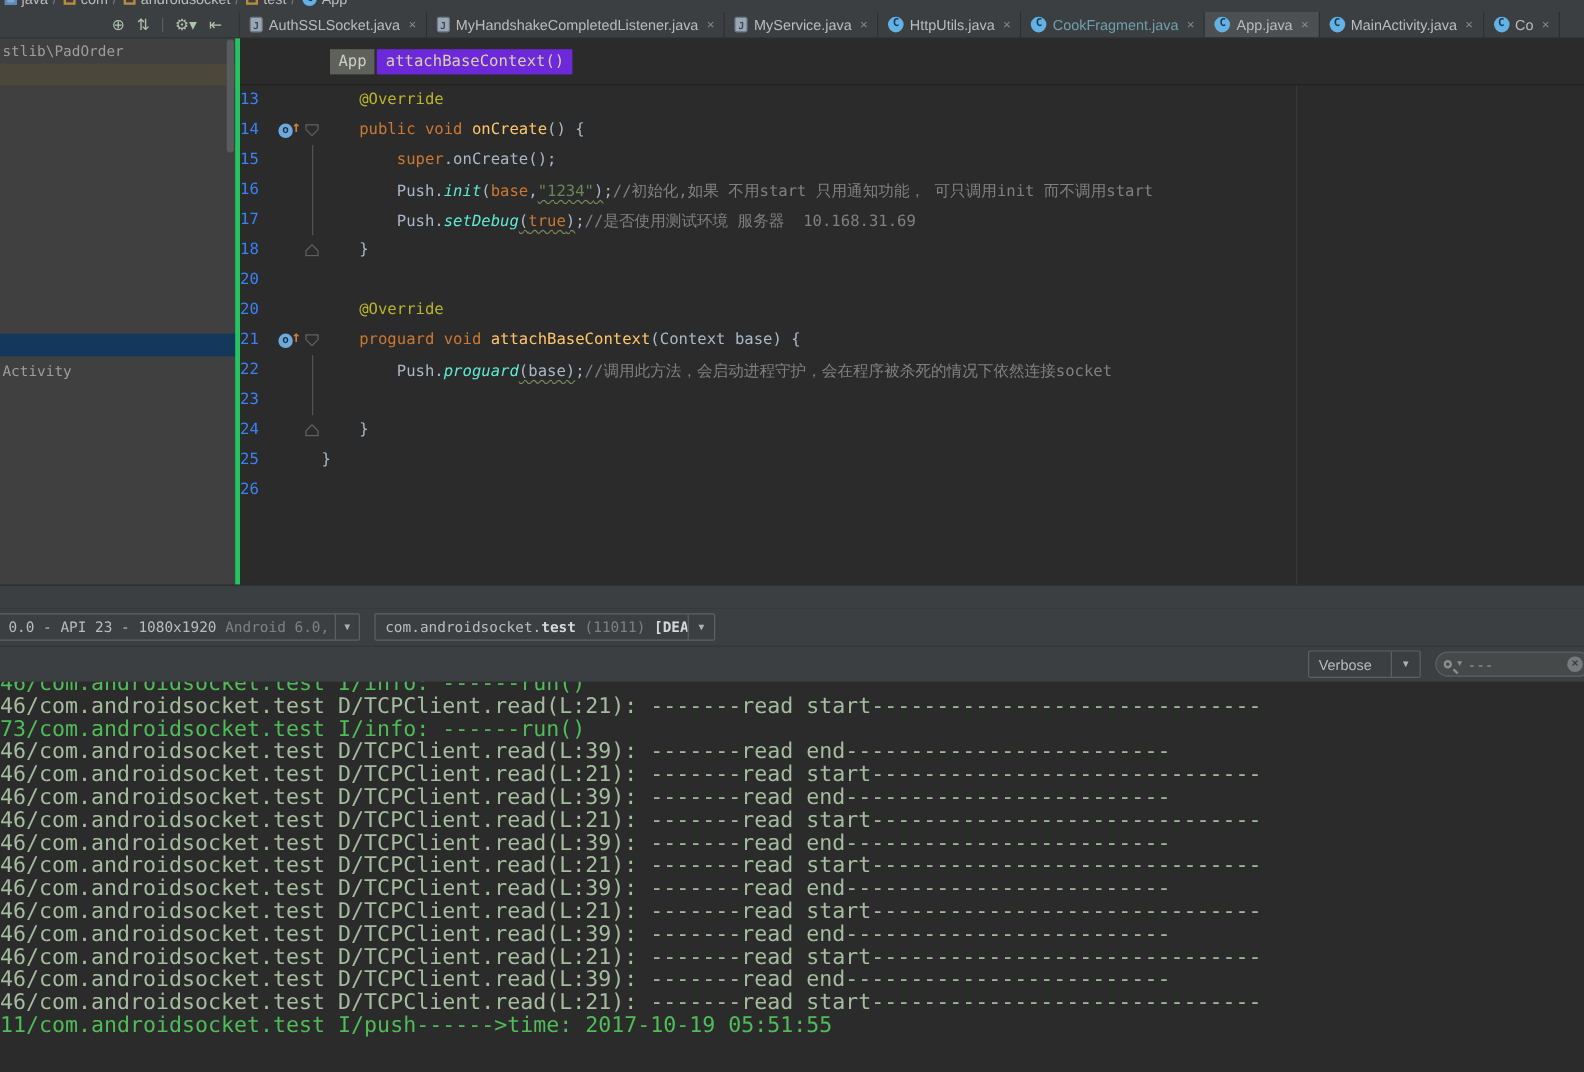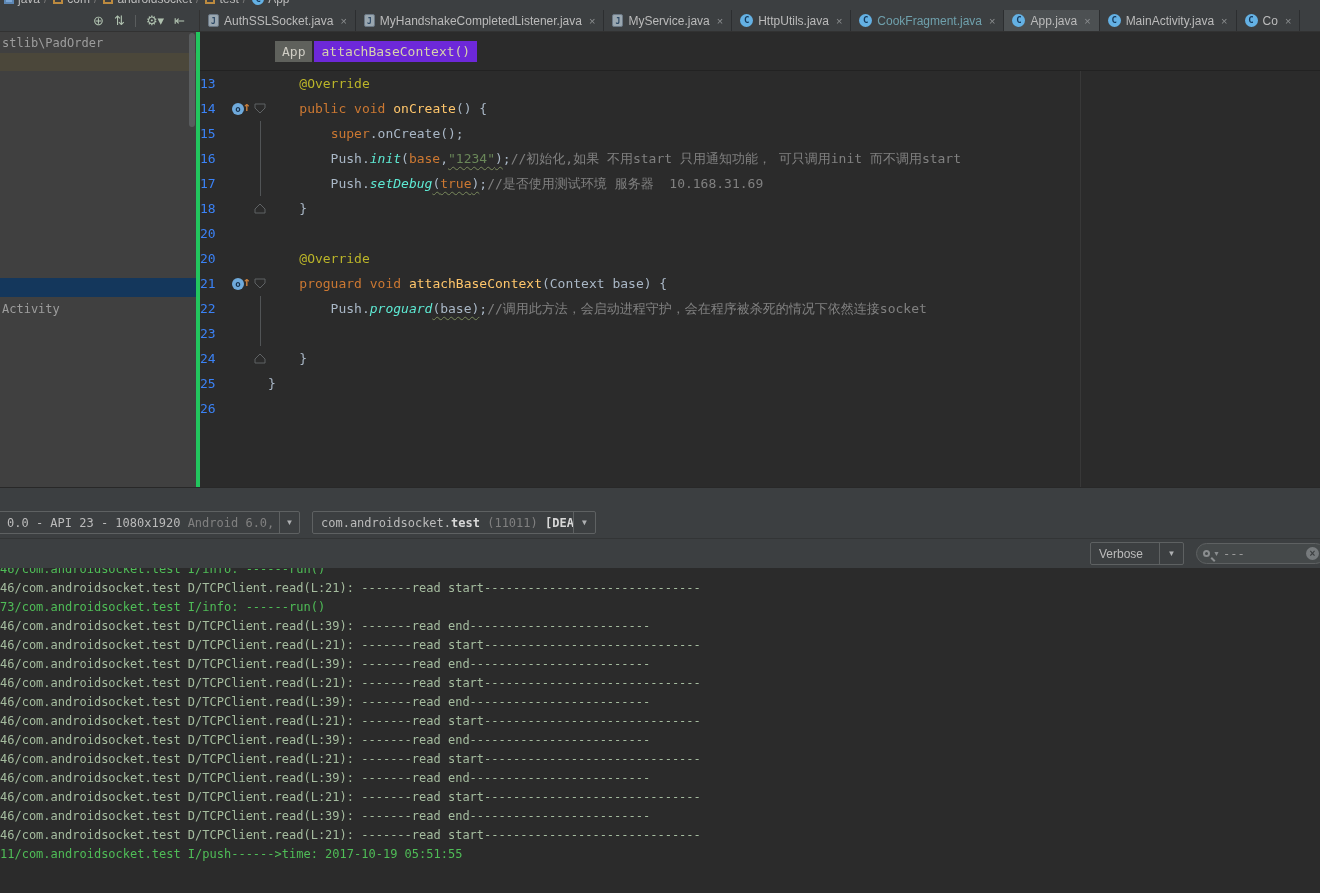--- a/index.html
+++ b/index.html
@@ -103,21 +103,21 @@
   .mag::after { content:""; position:absolute; width:2px; height:5px; background:#8a8d8f;
                 transform:rotate(-45deg); left:7px; top:5px; }
   .mag-arrow { color:#8a8d8f; font-size:7px; }
   #search-value { color:#9a9a9a; font-size:12px; font-family:"DejaVu Sans Mono", monospace; flex:1; }
   #search-clear { width:13px; height:13px; border-radius:50%; background:#767a7c; color:#3c3f41;
                   font:bold 10px/13px "Liberation Sans", sans-serif; text-align:center; flex:none; }
 
   
   #log { height:325px; background:#2b2b2b; overflow:hidden; }
   #log-lines { margin-top:-8px; }
-  .log-line { height:19px; line-height:19px; font-family:"DejaVu Sans Mono", monospace; font-size:12px;
+  .log-line { height:19px; line-height:19px; font-family:"DejaVu Sans Mono", monospace; font-size:18px;
               white-space:pre; }
   .lvl-D { color:#a5bc9f; }
   .lvl-I { color:#4fbd57; }
 </style>
 </head>
 <body>
 
 <div id="navstrip">
   <div id="nav">
       <span class="crumb">

